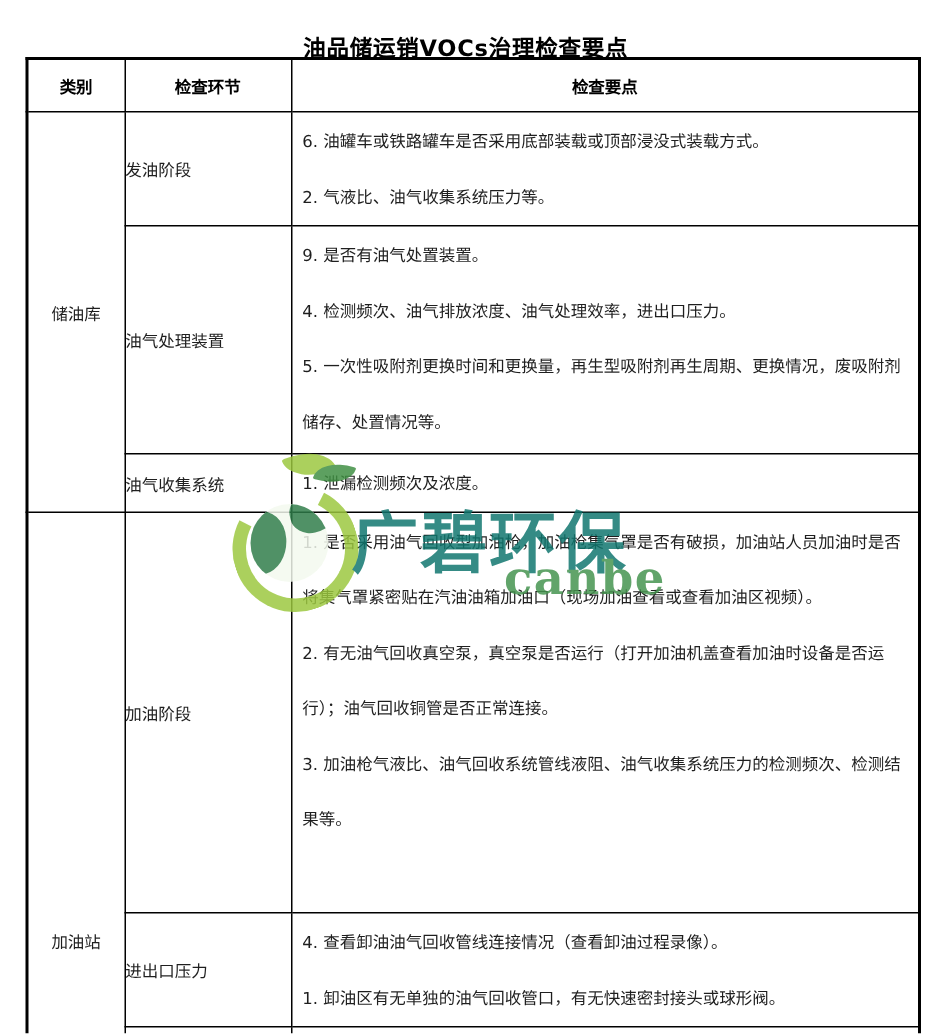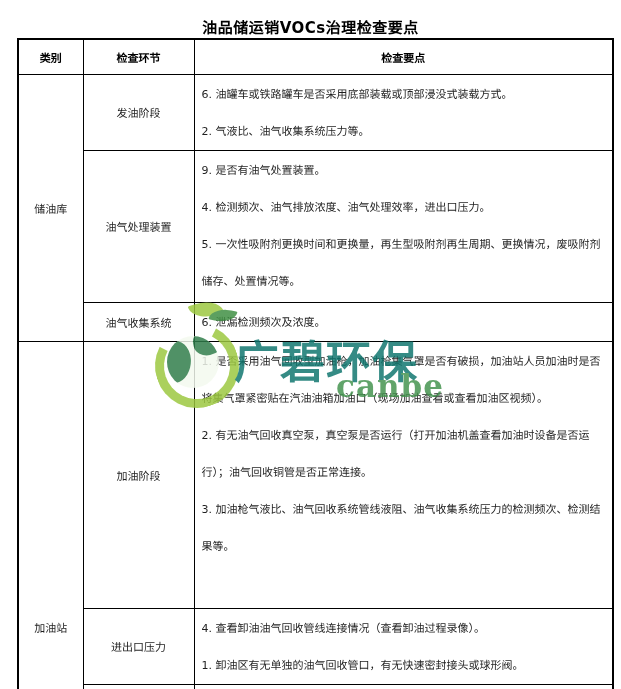--- a/index.html
+++ b/index.html
@@ -3,21 +3,21 @@
 <meta charset="utf-8">
 <style>
   html,body{margin:0;padding:0;}
   body{
     width:621px;height:689px;background:#ffffff;
     font-family:"DejaVu Sans","Liberation Sans",sans-serif;
     color:#1f1f1f;
   }
   .page{position:relative;width:621px;height:689px;overflow:hidden;background:#fff;}
   .doc-title{
-    margin:16px;padding-top:0;height:28px;
+    margin:0;padding-top:20px;height:28px;
     text-align:center;font-size:15px;font-weight:bold;color:#000;
     letter-spacing:.5px;
   }
   table.inspect{
     position:absolute;left:17px;top:38px;width:595px;
     border-collapse:collapse;table-layout:fixed;
     border:2px solid #000;
   }
   table.inspect th, table.inspect td{
     border:1px solid #000;
@@ -25,21 +25,21 @@
     overflow:hidden;
   }
   table.inspect th{
     font-weight:bold;text-align:center;vertical-align:middle;
     padding:0;color:#000;
   }
   td.cat{
     text-align:center;vertical-align:middle;font-weight:normal;padding:0;
   }
   td.stage{
-    text-align:center;vertical-align:middle;padding:0;
+    vertical-align:middle;padding:0;
   }
   td.points{
     vertical-align:top;text-align:left;
     padding:1px 6px 0 7px;
     line-height:37px;
   }
   td.points p{margin:0;}
   tr.h-head{height:35px;}
   tr.h-r1{height:76px;}
   tr.h-r2{height:152px;}
@@ -126,21 +126,21 @@
       <td class="points">
         <p>9. 是否有油气处置装置。</p>
         <p>4. 检测频次、油气排放浓度、油气处理效率，进出口压力。</p>
         <p>5. 一次性吸附剂更换时间和更换量，再生型吸附剂再生周期、更换情况，废吸附剂储存、处置情况等。</p>
       </td>
     </tr>
 
     <tr class="h-r3">
       <td class="stage">油气收集系统</td>
       <td class="points">
-        <p>6. 泄漏检测频次及浓度。</p>
+        <p>1. 泄漏检测频次及浓度。</p>
       </td>
     </tr>
 
     <tr class="h-r4">
       <td class="cat" rowspan="3">加油站</td>
       <td class="stage">加油阶段</td>
       <td class="points">
         <p>1. 是否采用油气回收型加油枪，加油枪集气罩是否有破损，加油站人员加油时是否将集气罩紧密贴在汽油油箱加油口（现场加油查看或查看加油区视频）。</p>
         <p>2. 有无油气回收真空泵，真空泵是否运行（打开加油机盖查看加油时设备是否运行）；油气回收铜管是否正常连接。</p>
         <p>3. 加油枪气液比、油气回收系统管线液阻、油气收集系统压力的检测频次、检测结果等。</p>

